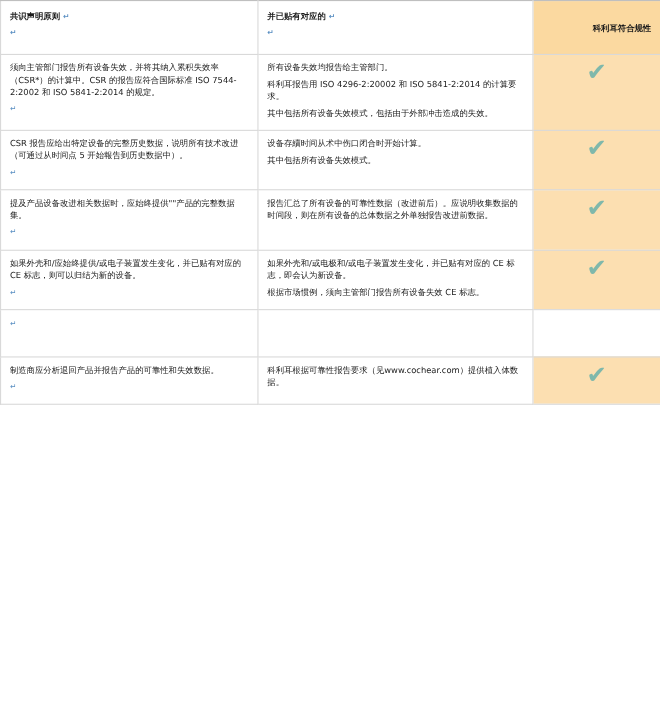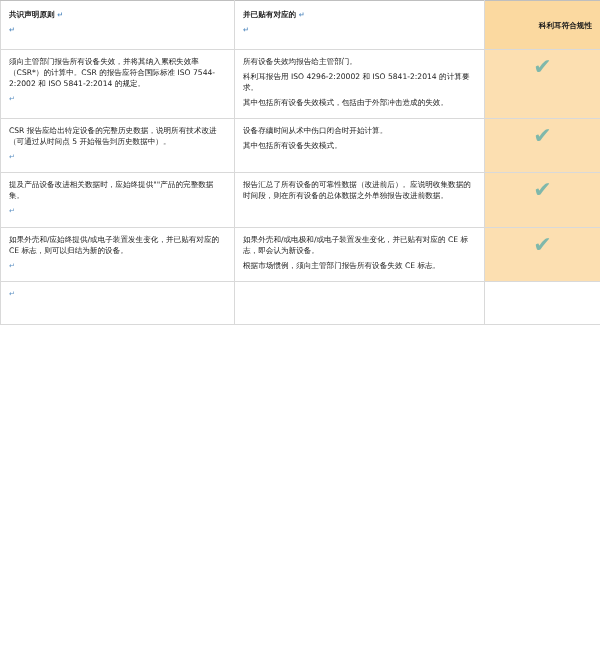--- a/index.html
+++ b/index.html
@@ -173,16 +173,28 @@
 
 
       <tr>
         <td class="empty-tall">
           <div class="para"><span class="pilcrow">↵</span></div>
         </td>
         <td class="empty-tall"></td>
         <td class="status-cell white"></td>
       </tr>
 
+      <tr>
+        <td>
+          <div class="para">制造商应分析退回产品并报告产品的可靠性和失效数据。</div>
+          <div class="para"><span class="pilcrow">↵</span></div>
+        </td>
+        <td>
+          <div class="para">科利耳根据可靠性报告要求（见www.cochear.com）提供植入体数据。</div>
+        </td>
+        <td class="status-cell">
+          <span class="check">✔</span>
+        </td>
+      </tr>
 
     </tbody>
   </table>
 </div>
 
 </body></html>

